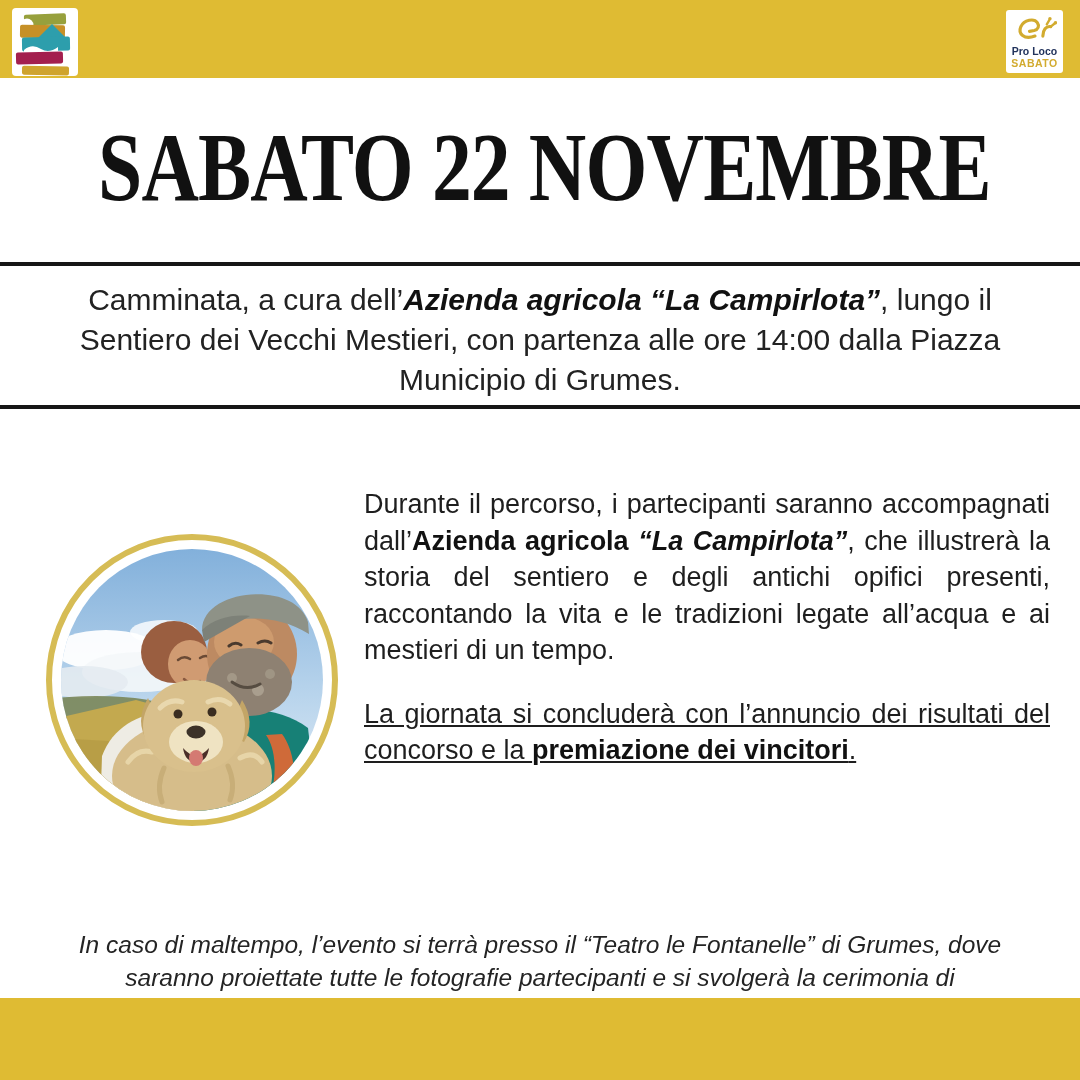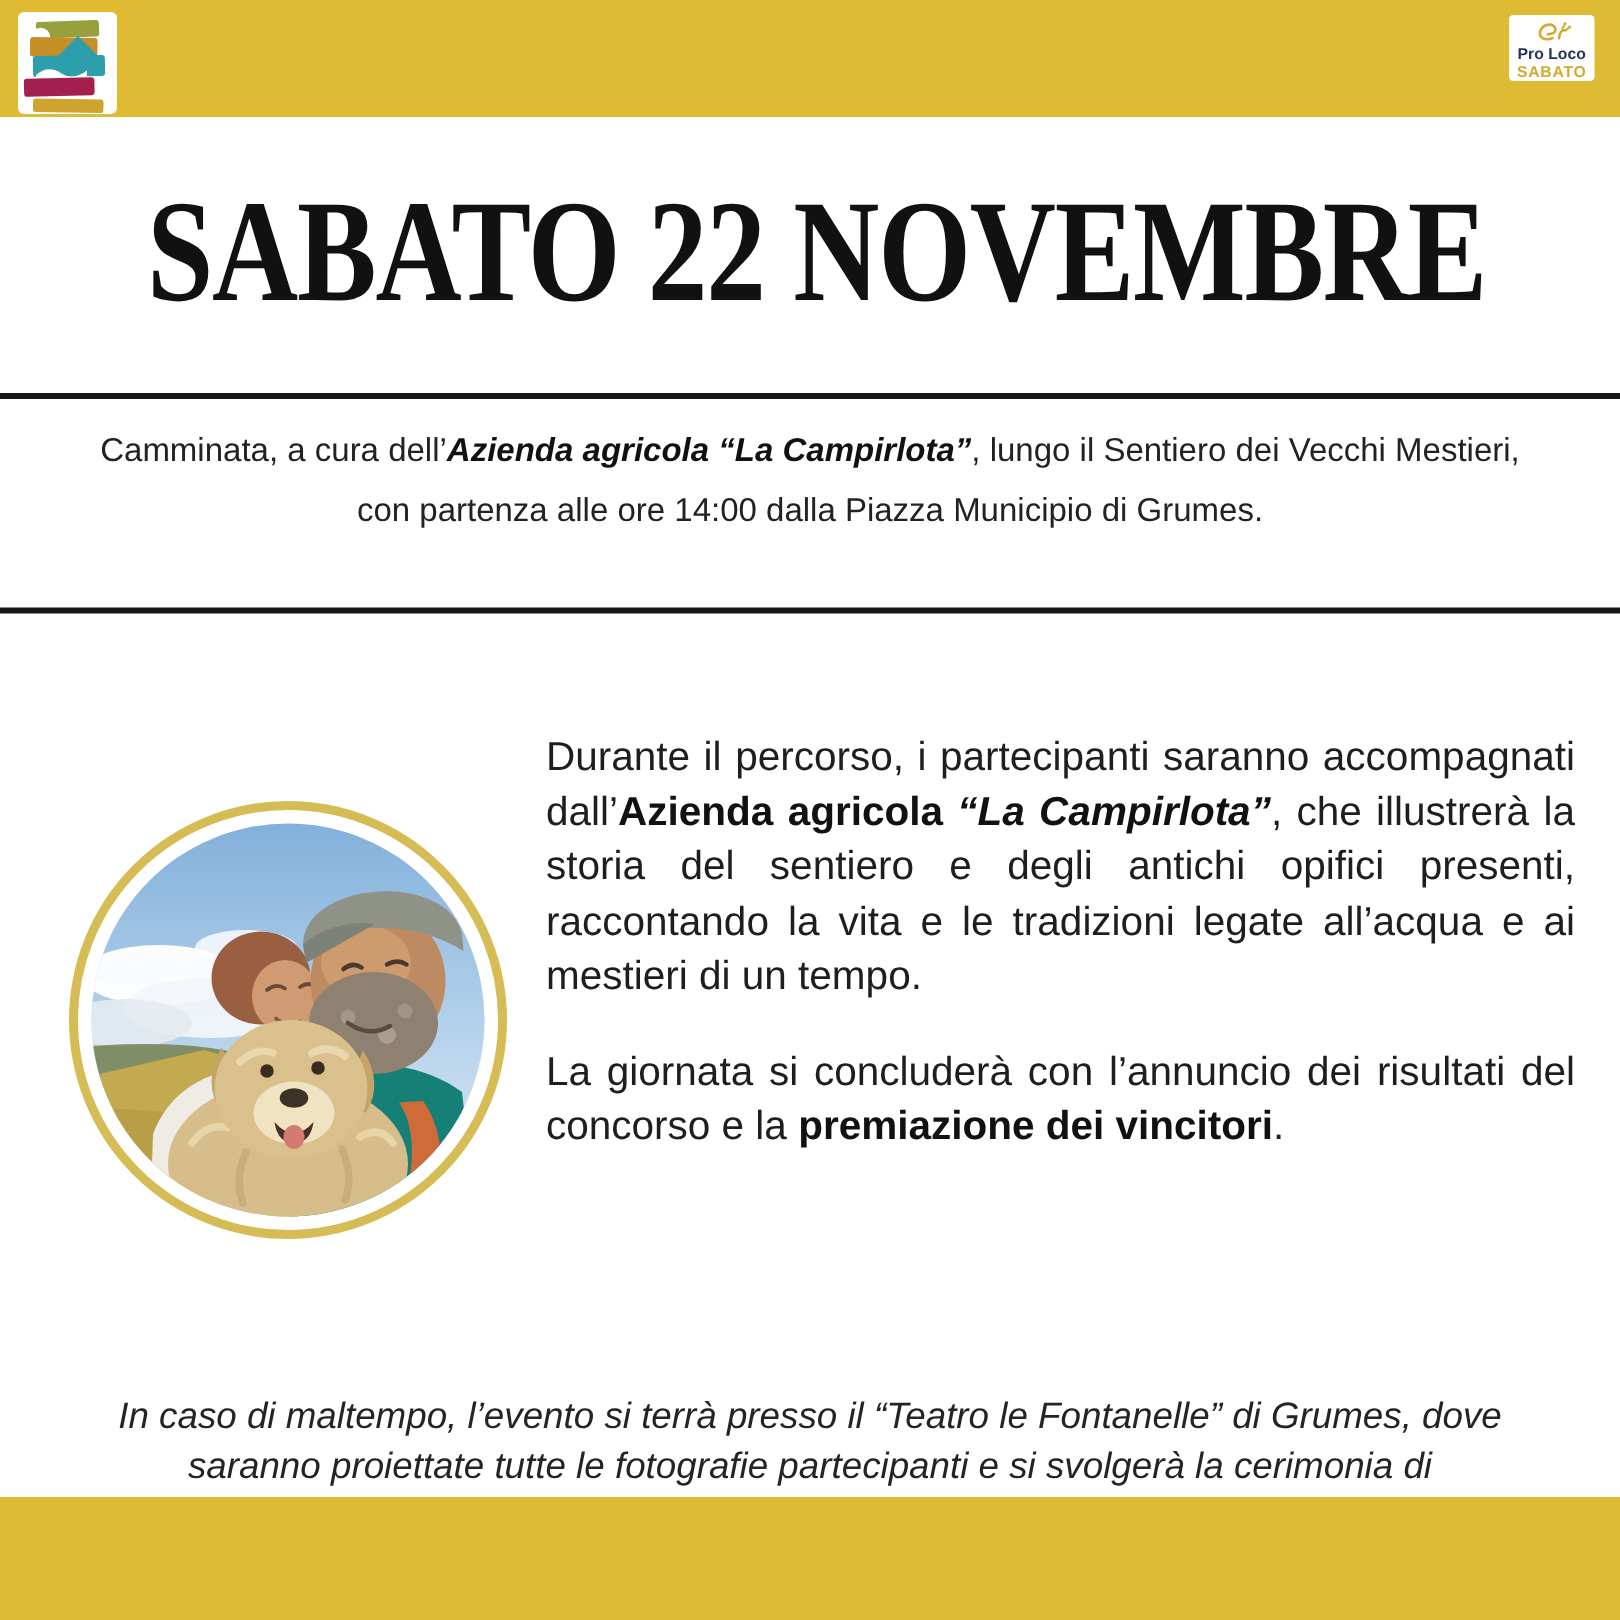--- a/index.html
+++ b/index.html
@@ -7,21 +7,21 @@
     width:1080px;height:1080px;position:relative;overflow:hidden;
     background:#ffffff;color:#1b1b1b;
     font-family:"Liberation Sans","DejaVu Sans",sans-serif;
   }
   .band{position:absolute;left:0;right:0;background:#dfbb33;}
   .band-top{top:0;height:78px;}
   .band-bottom{top:998px;height:82px;}
 
   
   .logo-left{position:absolute;top:8px;left:12px;width:66px;height:68px;background:#fff;border-radius:4px;}
-  .logo-right{position:absolute;top:10px;left:1006px;width:57px;height:44px;background:#fff;border-radius:3px;
+  .logo-right{position:absolute;top:10px;left:1006px;width:57px;height:63px;background:#fff;border-radius:3px;
     display:flex;flex-direction:column;align-items:center;justify-content:flex-start;}
   .logo-right .mark{width:44px;height:30px;margin-top:4px;}
   .logo-right .l1{font-size:10.5px;font-weight:700;color:#22335c;line-height:12px;margin-top:1px;}
   .logo-right .l2{font-size:10.5px;font-weight:700;color:#d2ab2f;letter-spacing:.5px;line-height:12px;}
 
   
   .title-wrap{position:absolute;top:118px;left:0;right:1px;text-align:center;}
   .title{
     display:inline-block;white-space:nowrap;
     font-family:"Liberation Serif","DejaVu Serif",serif;
@@ -29,33 +29,33 @@
     color:#111;transform:scaleX(.82);transform-origin:center;
   }
 
   .rule{position:absolute;left:0;right:0;height:4px;background:#161616;}
   .rule-1{top:262px;}
   .rule-2{top:405px;}
 
   
   .subtitle{
     position:absolute;top:280px;left:60px;right:60px;
-    text-align:center;font-size:22px;line-height:40px;color:#222;
+    text-align:center;font-size:30px;line-height:40px;color:#222;
     font-weight:400;
   }
   .subtitle b{font-style:italic;font-weight:700;color:#111;}
 
   
   .photo-wrap{position:absolute;top:532px;left:44px;width:296px;height:296px;}
   .body-col{
     position:absolute;top:486px;left:364px;width:686px;
     font-size:27px;line-height:36.5px;text-align:justify;color:#1e1e1e;
   }
   .body-col p{margin:0 0 27px 0;}
-  .body-col p:last-child{margin-bottom:0;}
+  .body-col p:last-child{margin-bottom:0;text-decoration:underline;}
   .body-col b{font-weight:700;color:#111;}
   .body-col .bi{font-weight:700;font-style:italic;color:#111;}
 
   
   .footer-note{
     position:absolute;top:928px;left:55px;right:55px;
     text-align:center;font-style:italic;font-size:24.5px;line-height:33px;
     color:#242424;font-weight:500;
   }
 </style>

